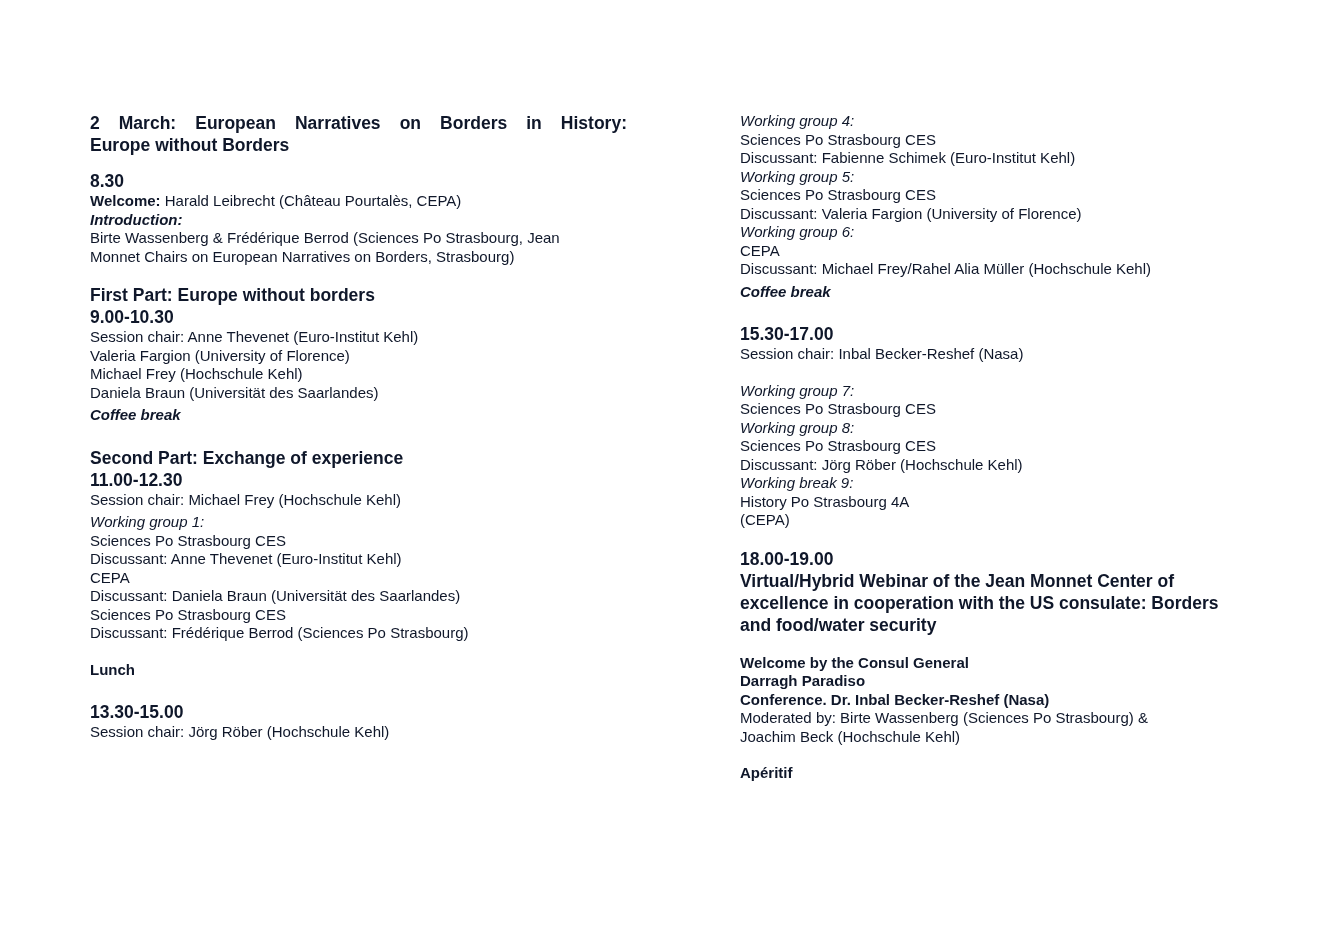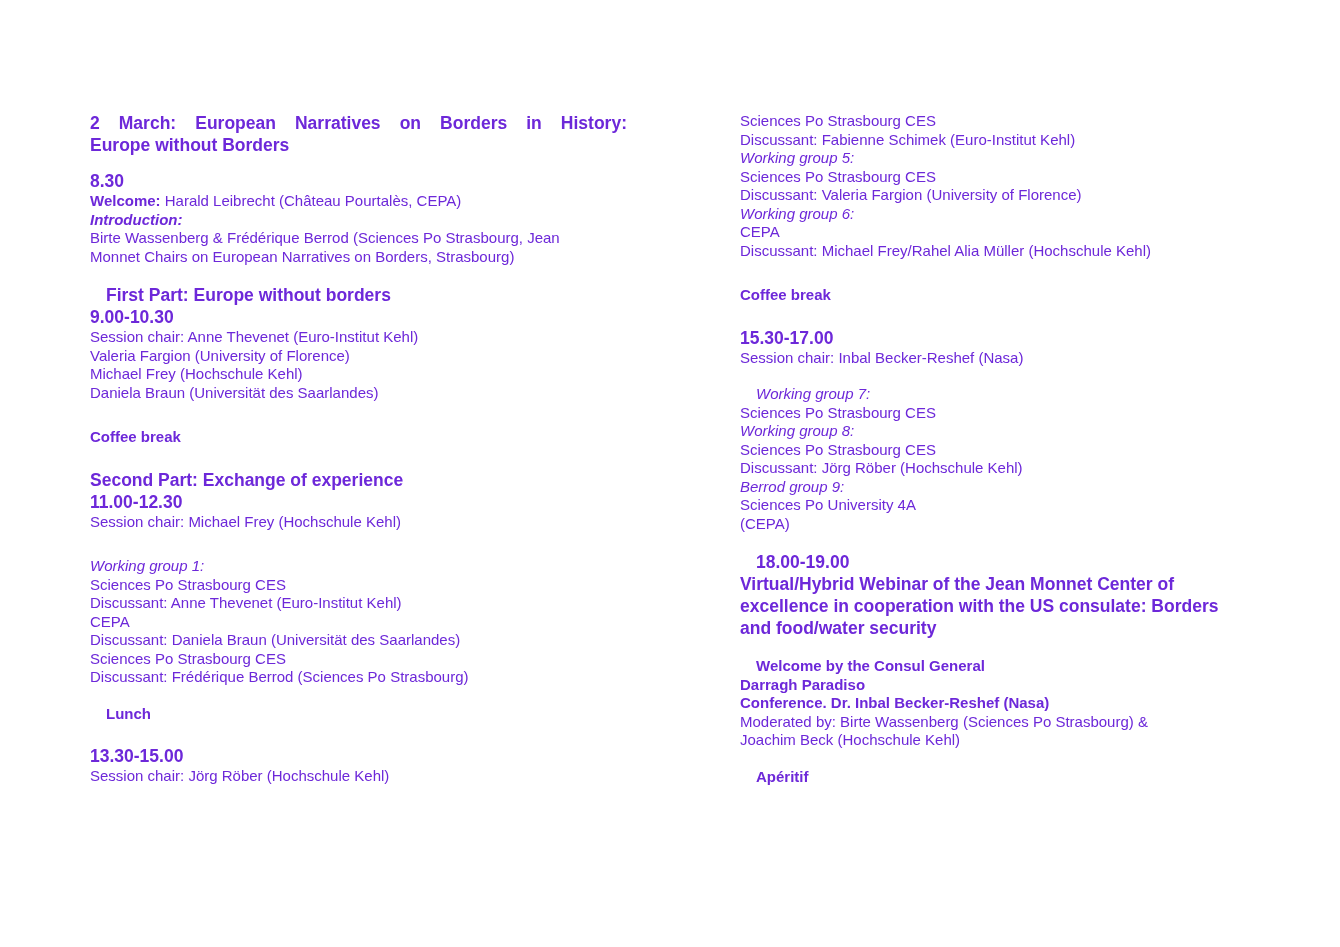--- a/index.html
+++ b/index.html
@@ -2,38 +2,38 @@
 <html><head>
 <meta charset="utf-8">
 <style>
   html, body { margin: 0; padding: 0; background: #ffffff; }
   .page {
     position: relative;
     width: 1340px;
     height: 947px;
     background: #ffffff;
     font-family: "Liberation Sans", sans-serif;
-    color: #6d28d9;
+    color: #0f172a;
     overflow: hidden;
   }
   .col { position: absolute; top: 112px; }
   .col-left  { left: 90px;  width: 537px; }
   .col-right { left: 740px; width: 531px; }
 
   p { margin: 0; }
   .p  { font-size: 15px;   line-height: 18.5px; white-space: nowrap; }
   .h  { font-size: 17.5px; line-height: 22px; font-weight: bold; white-space: nowrap; }
   .h1l{ font-size: 17.5px; line-height: 22px; font-weight: bold; }
   .just { text-align: justify; text-align-last: justify; }
   .b  { font-weight: bold; }
   .i  { font-style: italic; }
   .bi { font-weight: bold; font-style: italic; }
 
-  .mt17 { margin-top: 26px; }
-  .mt18 { margin-top: 18px; margin-left: 16px; }
+  .mt17 { margin-top: 4px; font-style: italic; }
+  .mt18 { margin-top: 18px; }
   .mt22 { margin-top: 22px; }
   .mt25 { margin-top: 14px; }
 </style>
 </head>
 <body>
 
 <div class="page">
 
   <div class="col col-left">
     <p class="h1l just">2 March: European Narratives on Borders in History:</p>
@@ -66,41 +66,42 @@
     <p class="p">Sciences Po Strasbourg CES</p>
     <p class="p">Discussant: Frédérique Berrod (Sciences Po Strasbourg)</p>
 
     <p class="p b mt18">Lunch</p>
 
     <p class="h mt22">13.30-15.00</p>
     <p class="p">Session chair: Jörg Röber (Hochschule Kehl)</p>
   </div>
 
   <div class="col col-right">
+    <p class="p i">Working group 4:</p>
     <p class="p">Sciences Po Strasbourg CES</p>
     <p class="p">Discussant: Fabienne Schimek (Euro-Institut Kehl)</p>
     <p class="p i">Working group 5:</p>
     <p class="p">Sciences Po Strasbourg CES</p>
     <p class="p">Discussant: Valeria Fargion (University of Florence)</p>
     <p class="p i">Working group 6:</p>
     <p class="p">CEPA</p>
     <p class="p">Discussant: Michael Frey/Rahel Alia Müller (Hochschule Kehl)</p>
 
     <p class="p b mt17">Coffee break</p>
 
     <p class="h mt22">15.30-17.00</p>
     <p class="p">Session chair: Inbal Becker-Reshef (Nasa)</p>
 
     <p class="p i mt18">Working group 7:</p>
     <p class="p">Sciences Po Strasbourg CES</p>
     <p class="p i">Working group 8:</p>
     <p class="p">Sciences Po Strasbourg CES</p>
     <p class="p">Discussant: Jörg Röber (Hochschule Kehl)</p>
-    <p class="p i">Berrod group 9:</p>
-    <p class="p">Sciences Po University 4A</p>
+    <p class="p i">Working break 9:</p>
+    <p class="p">History Po Strasbourg 4A</p>
     <p class="p">(CEPA)</p>
 
     <p class="h mt18">18.00-19.00</p>
     <p class="h">Virtual/Hybrid Webinar of the Jean Monnet Center of</p>
     <p class="h">excellence in cooperation with the US consulate: Borders</p>
     <p class="h">and food/water security</p>
 
     <p class="p b mt18">Welcome by the Consul General</p>
     <p class="p b">Darragh Paradiso</p>
     <p class="p b">Conference. Dr. Inbal Becker-Reshef (Nasa)</p>

